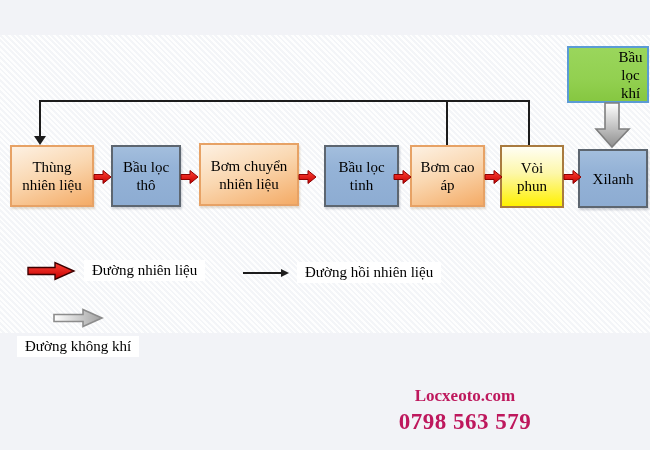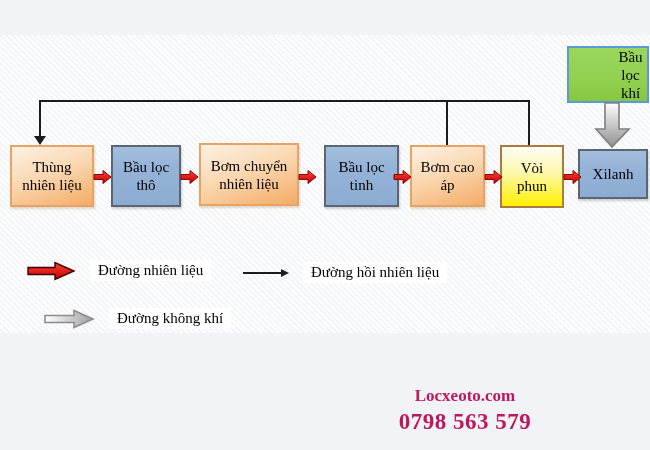--- a/index.html
+++ b/index.html
@@ -37,45 +37,45 @@
   .box.green{
     background:linear-gradient(180deg,#9ad65c 0%,#92d050 60%,#86c741 100%);
     border:2px solid #5b9bd5;
   }
   .b1{left:10px;top:145px;width:84px;height:62px;}
   .b2{left:111px;top:145px;width:70px;height:62px;}
   .b3{left:199px;top:143px;width:100px;height:63px;}
   .b4{left:324px;top:145px;width:75px;height:62px;justify-content:center;}
   .b5{left:410px;top:145px;width:75px;height:62px;justify-content:flex-end;}
   .b6{left:500px;top:145px;width:64px;height:63px;}
-  .b7{left:578px;top:149px;width:70px;height:50px;}
+  .b7{left:578px;top:149px;width:70px;height:59px;}
   .b8{left:567px;top:46px;width:82px;height:57px;padding-left:47px;}
   
   .conn{position:absolute;width:19px;height:16px;}
   .c1{left:93px;top:169px;}  .c2{left:180px;top:169px;}
   .c3{left:298px;top:169px;} .c4{left:393px;top:169px;}
   .c5{left:484px;top:169px;} .c6{left:563px;top:169px;}
   
   .line{position:absolute;background:#1c1c1c;}
   .ret-h{left:39px;top:100px;width:491px;height:2px;}
   .ret-v-left{left:39px;top:100px;width:2px;height:37px;}
   .ret-v-mid{left:446px;top:100px;width:2px;height:45px;}
   .ret-v-right{left:528px;top:100px;width:2px;height:45px;}
   .ret-head{
     position:absolute;left:34px;top:136px;width:0;height:0;
     border-left:6px solid transparent;border-right:6px solid transparent;
     border-top:9px solid #1c1c1c;
   }
   
   .air-arrow{position:absolute;left:593px;top:102px;}
   
-  .legend-item{position:absolute;display:flex;align-items:center;gap:14px;}
+  .legend-item{position:absolute;display:flex;align-items:center;gap:8px;}
   .li1{left:26px;top:260px;}
   .li2{left:243px;top:262px;}
-  .li3{left:43px;top:308px;}
+  .li3{left:17px;top:308px;flex-direction:column;}
   .legend-label{
     background:#ffffff;padding:2px 8px;font-size:15px;white-space:nowrap;
   }
   .thin-arrow{display:flex;align-items:center;}
   .thin-arrow .shaft{width:38px;height:2px;background:#1c1c1c;}
   .thin-arrow .tip{
     width:0;height:0;border-top:4px solid transparent;border-bottom:4px solid transparent;
     border-left:8px solid #1c1c1c;
   }
   

